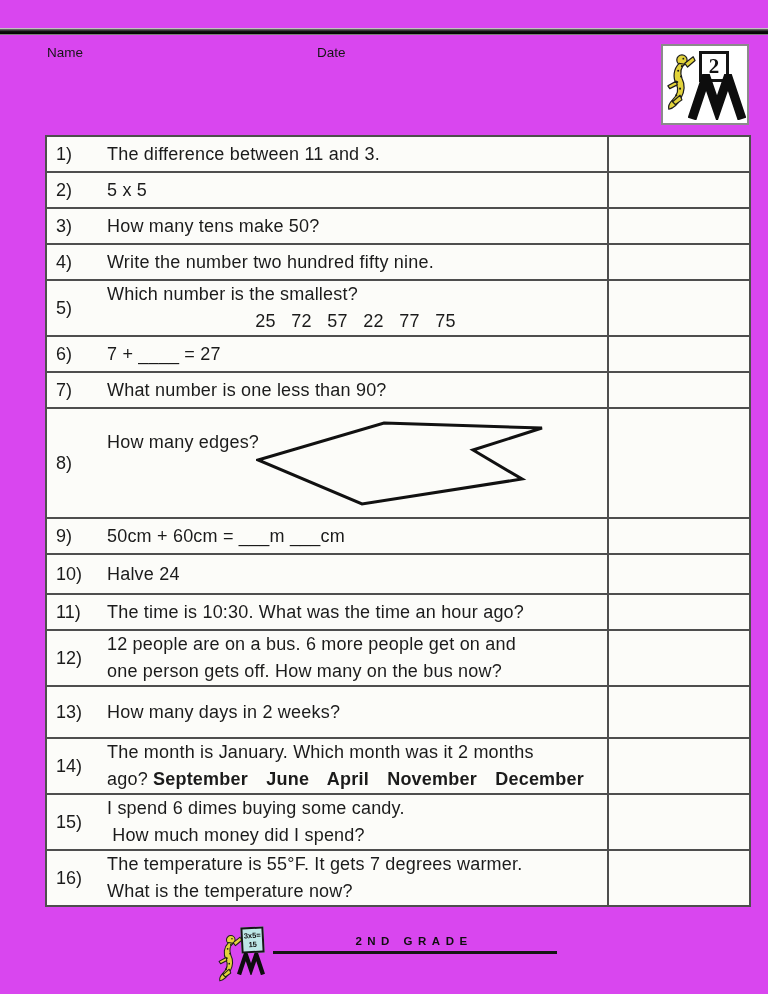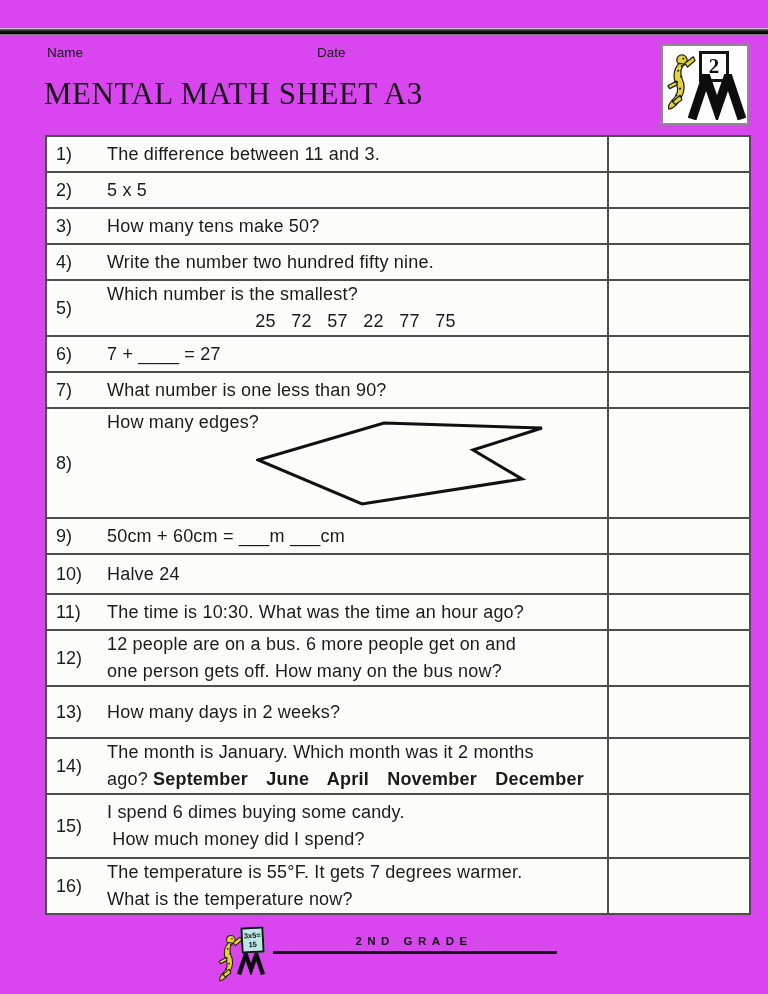--- a/index.html
+++ b/index.html
@@ -43,21 +43,21 @@
   td.qcell{position:relative;width:560px;overflow:hidden;}
   td.acell{width:140px;}
   .qnum{
     position:absolute;left:9px;top:50%;transform:translateY(-50%);
     font-size:18px;color:#1b1b1b;
   }
   .qcontent{
     position:absolute;left:60px;right:3px;top:0;bottom:0;
     display:flex;flex-direction:column;justify-content:center;
   }
-  tr.top-align .qcontent{justify-content:flex-start;}
+  tr.top-align .qcontent{justify-content:flex-start;margin-top:20px;}
   .qline{font-size:18px;line-height:27px;letter-spacing:.2px;white-space:pre;color:#1b1b1b;}
   .qline.center{text-align:center;}
   .qline b{font-weight:bold;word-spacing:4px;}
   .shape-wrap{position:absolute;left:209px;top:12px;line-height:0;}
   
   .footer{position:absolute;left:210px;top:924px;width:352px;height:62px;}
   .footer .sala{position:absolute;left:6px;top:10px;}
   .sign{
     position:absolute;left:31px;top:3px;width:23px;height:26px;
     background:#bde7e6;border:2px solid #161616;box-sizing:border-box;
@@ -126,21 +126,20 @@
         <use href="#sala"></use>
       </svg>
     <div class="grade-box">
       <span>2</span>
     </div>
     <svg class="mmark" width="58" height="46">
         <use href="#mmark"></use>
       </svg>
   </div>
 
-  <h1 class="title">MENTAL MATH SHEET A3</h1>
 
   <table class="questions">
     <tbody id="qbody">
         <tr style="height: 36px;">
           <td class="qcell">
             <span class="qnum">1)</span>
             <div class="qcontent">
               <div class="qline"><span>The difference between 11 and 3.</span></div>
             </div>
           </td>
@@ -262,21 +261,21 @@
         <tr style="height: 56px;">
           <td class="qcell">
             <span class="qnum">14)</span>
             <div class="qcontent">
               <div class="qline"><span>The month is January. Which month was it 2 months</span></div>
               <div class="qline"><span>ago? </span><b>September  June  April  November  December</b></div>
             </div>
           </td>
           <td class="acell"></td>
         </tr>
-        <tr style="height: 64px;">
+        <tr style="height: 56px;">
           <td class="qcell">
             <span class="qnum">15)</span>
             <div class="qcontent">
               <div class="qline"><span>I spend 6 dimes buying some candy.</span></div>
               <div class="qline"><span> How much money did I spend?</span></div>
             </div>
           </td>
           <td class="acell"></td>
         </tr>
         <tr style="height: 56px;">

